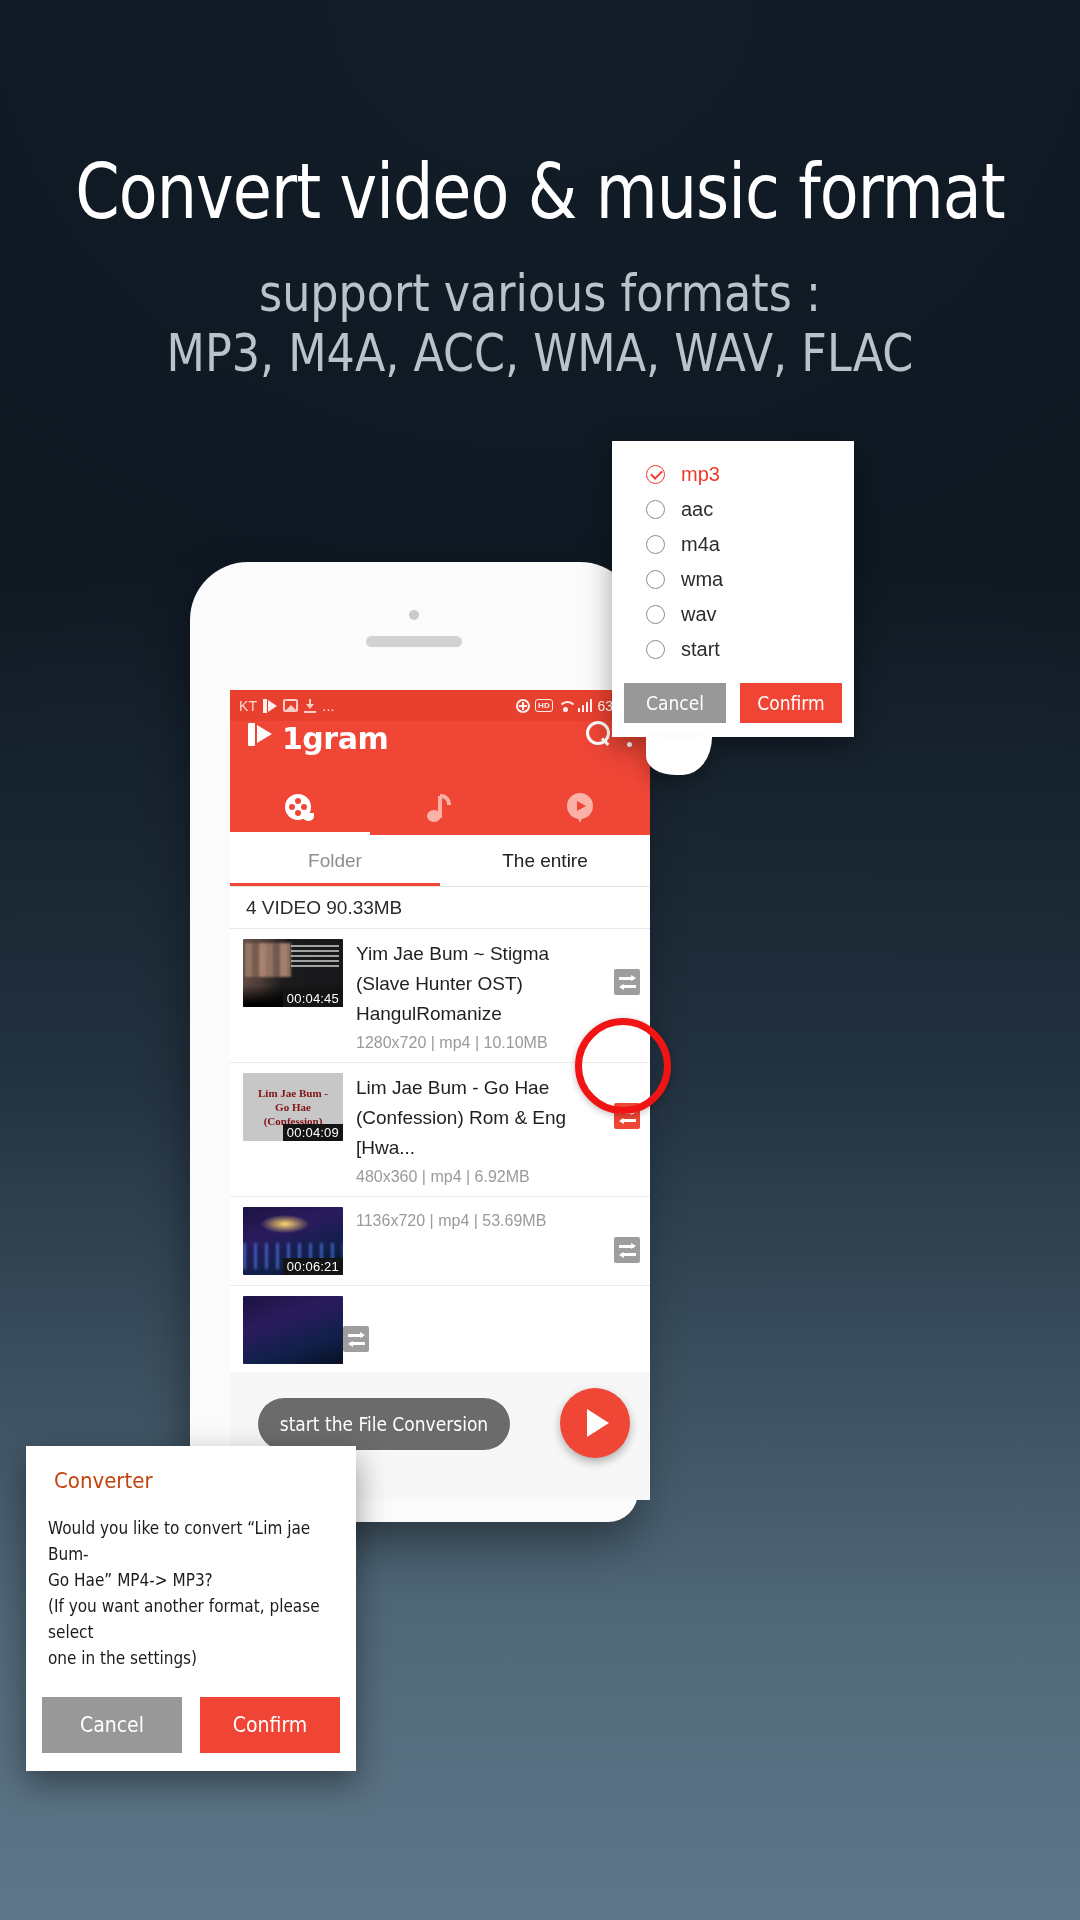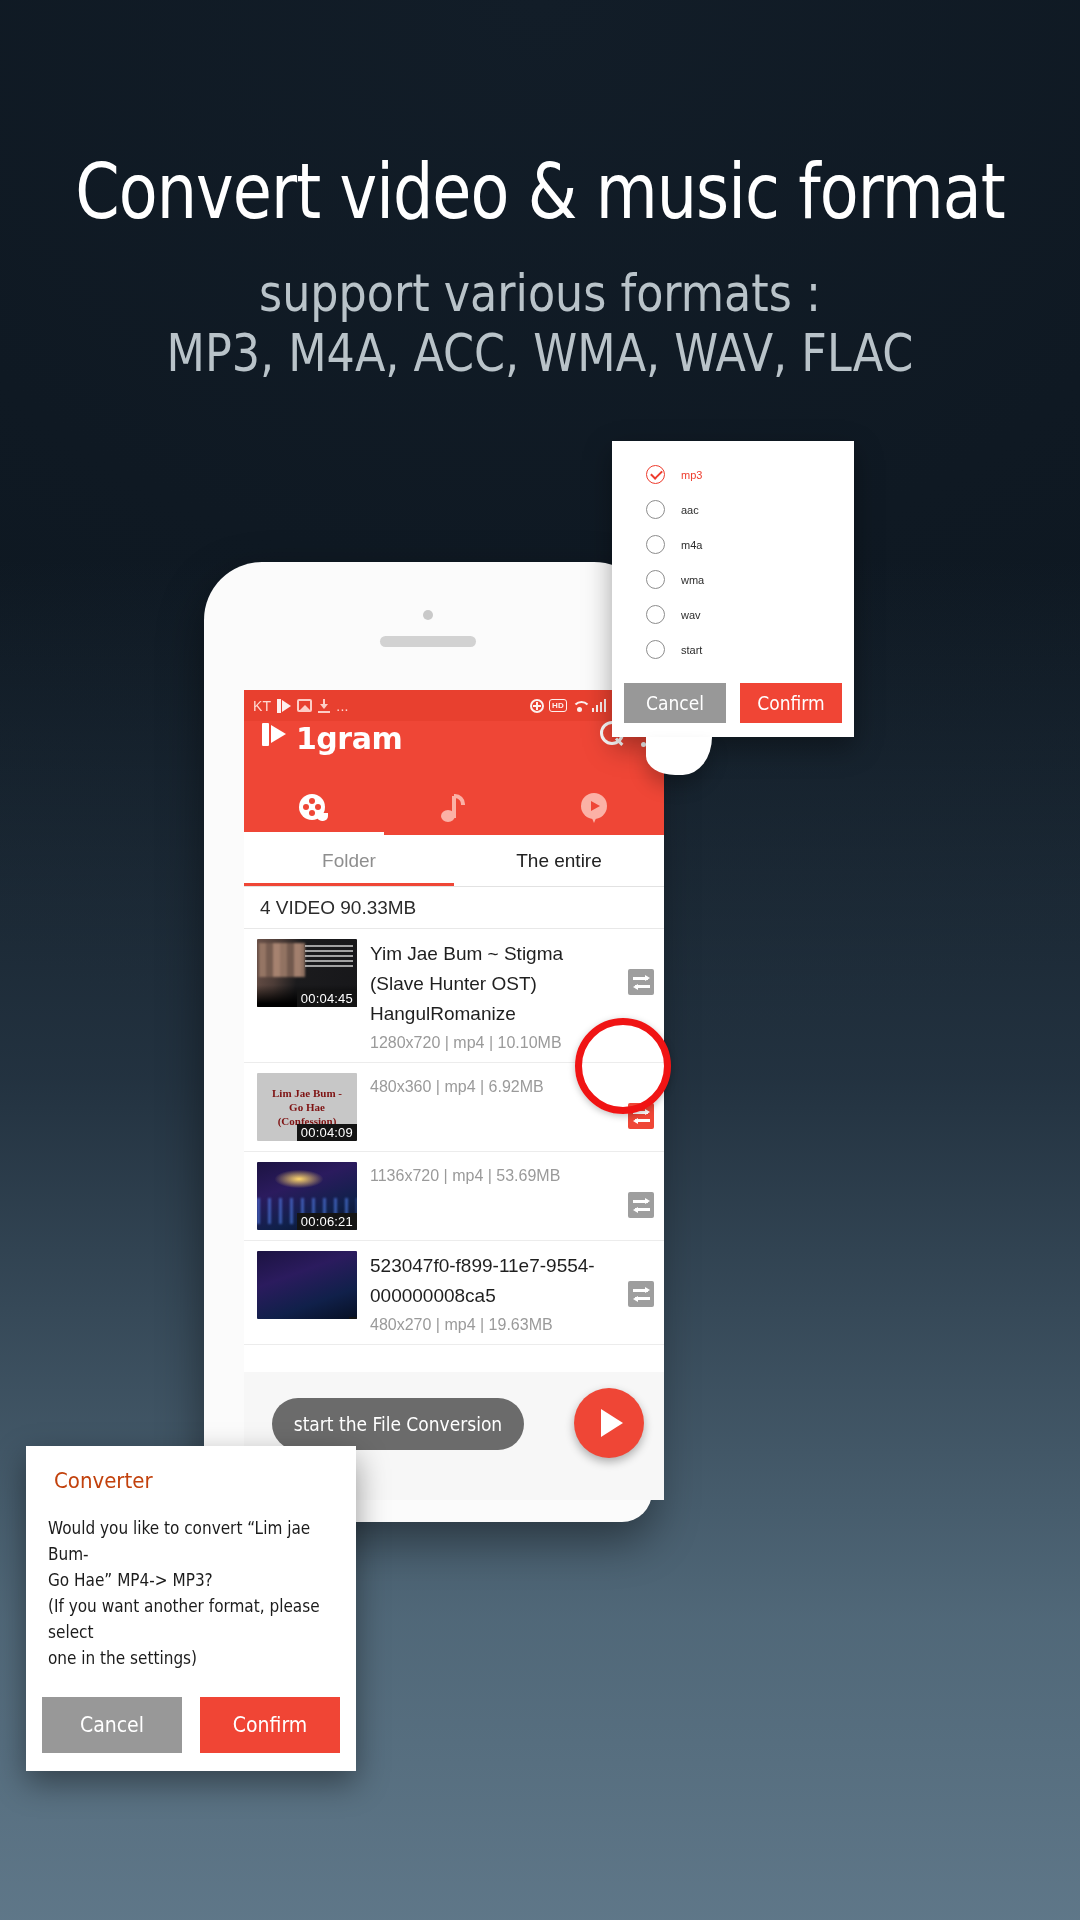--- a/index.html
+++ b/index.html
@@ -38,21 +38,21 @@
     color:#b9c3c9;
     font-weight:300;
     font-family:"DejaVu Sans Condensed","Liberation Sans", sans-serif;
     transform:scaleX(.95);
   }
   #sub1 { top:262px; font-size:52px; line-height:62px; }
   #sub2 { top:322px; font-size:52px; line-height:62px; }
 
   
   #phone {
-    position:absolute; left:204px; top:562px;
+    position:absolute; left:190px; top:562px;
     width:448px; height:960px;
     background:#fbfbfb;
     border-radius:58px 58px 30px 30px;
     box-shadow:0 18px 46px rgba(0,0,0,.42);
   }
   #phone-dot {
     position:absolute; left:50%; top:48px; transform:translateX(-50%);
     width:10px; height:10px; border-radius:50%; background:#c9c9c9;
   }
   #phone-speaker {
@@ -242,21 +242,21 @@
   .fmt-radio {
     width:19px;height:19px;border-radius:50%;border:1.6px solid #8d8d8d;
     margin-right:16px;position:relative;flex:0 0 19px;
   }
   .fmt-row.sel .fmt-radio { border-color:#ee3b2c; }
   .fmt-row.sel .fmt-radio:after {
     content:""; position:absolute; left:3.5px; top:4px; width:9px; height:5px;
     border-left:2px solid #ee3b2c; border-bottom:2px solid #ee3b2c;
     transform:rotate(-45deg);
   }
-  .fmt-label { font-size:11px; color:#2d2d2d; }
+  .fmt-label { font-size:20px; color:#2d2d2d; }
   .fmt-row.sel .fmt-label { color:#ee3b2c; }
   #fmt-btns { display:flex; gap:14px; padding:8px 12px 14px 12px; }
   #fmt-btns .btn {
     flex:1; height:40px; display:flex; align-items:center; justify-content:center;
     font-size:19px; color:#fff; cursor:pointer;
     font-family:"DejaVu Sans Condensed","Liberation Sans",sans-serif;
   }
   .btn-cancel { background:#989898; }
   .btn-confirm { background:#f04535; }
   #fmt-tail {
@@ -400,20 +400,21 @@
             </span>
         </div>
       </div>
 
       <div class="vitem">
         <div class="vthumb thumb-b">
           <span class="tx">Lim Jae Bum -<br>Go Hae<br>(Confession)</span>
           <span class="dur">00:04:09</span>
         </div>
         <div class="vmeta">
+          <div class="vtitle">Lim Jae Bum - Go Hae (Confession) Rom &amp; Eng [Hwa...</div>
           <div class="vsub">480x360 | mp4 | 6.92MB</div>
         </div>
         <div class="vconv hot">
           <span class="swap">
               <i class="l1"></i>
               <i class="l1a"></i>
               <i class="l2"></i>
               <i class="l2a"></i>
             </span>
         </div>
@@ -434,24 +435,20 @@
               <i class="l1a"></i>
               <i class="l2"></i>
               <i class="l2a"></i>
             </span>
         </div>
       </div>
 
       <div class="vitem">
         <div class="vthumb thumb-c">
           <span class="dur"></span>
-        </div>
-        <div class="vmeta">
-          <div class="vtitle">523047f0-f899-11e7-9554-000000008ca5</div>
-          <div class="vsub">480x270 | mp4 | 19.63MB</div>
         </div>
         <div class="vconv">
           <span class="swap">
               <i class="l1"></i>
               <i class="l1a"></i>
               <i class="l2"></i>
               <i class="l2a"></i>
             </span>
         </div>
       </div>

